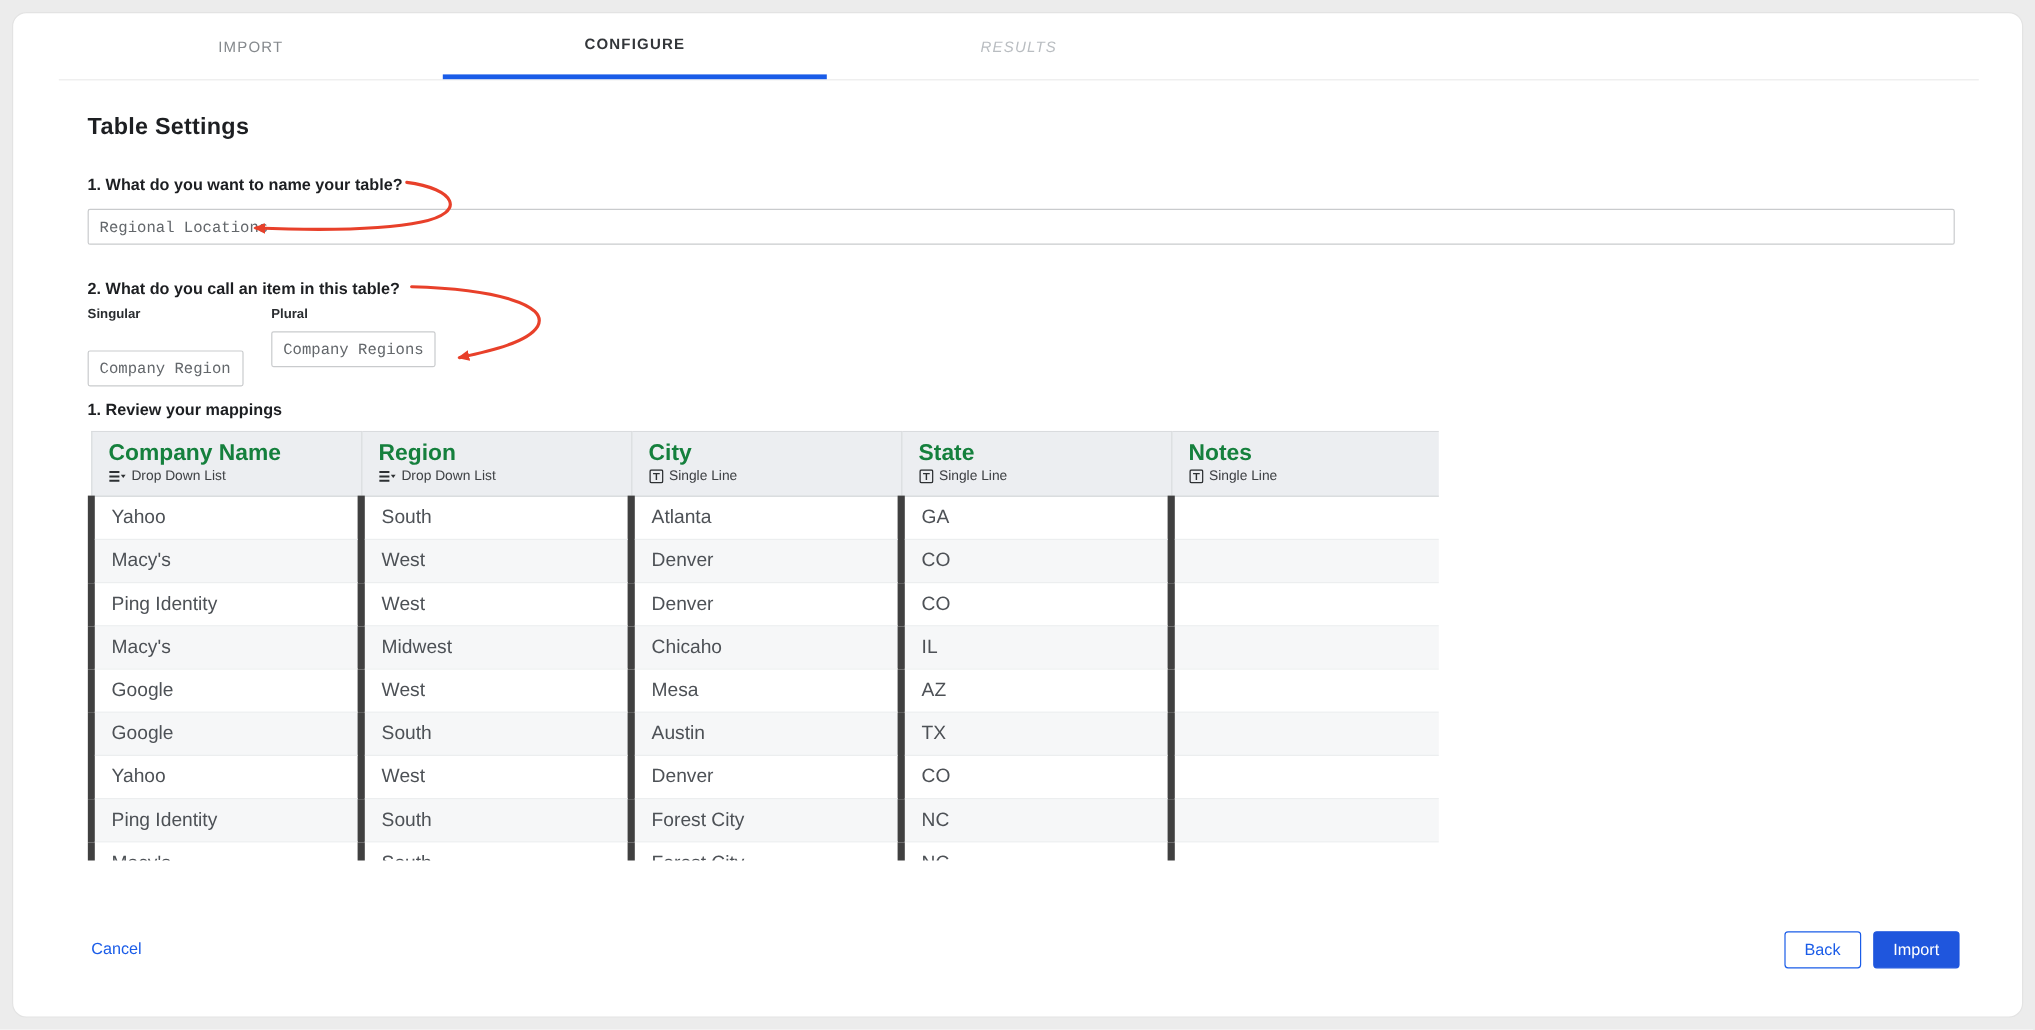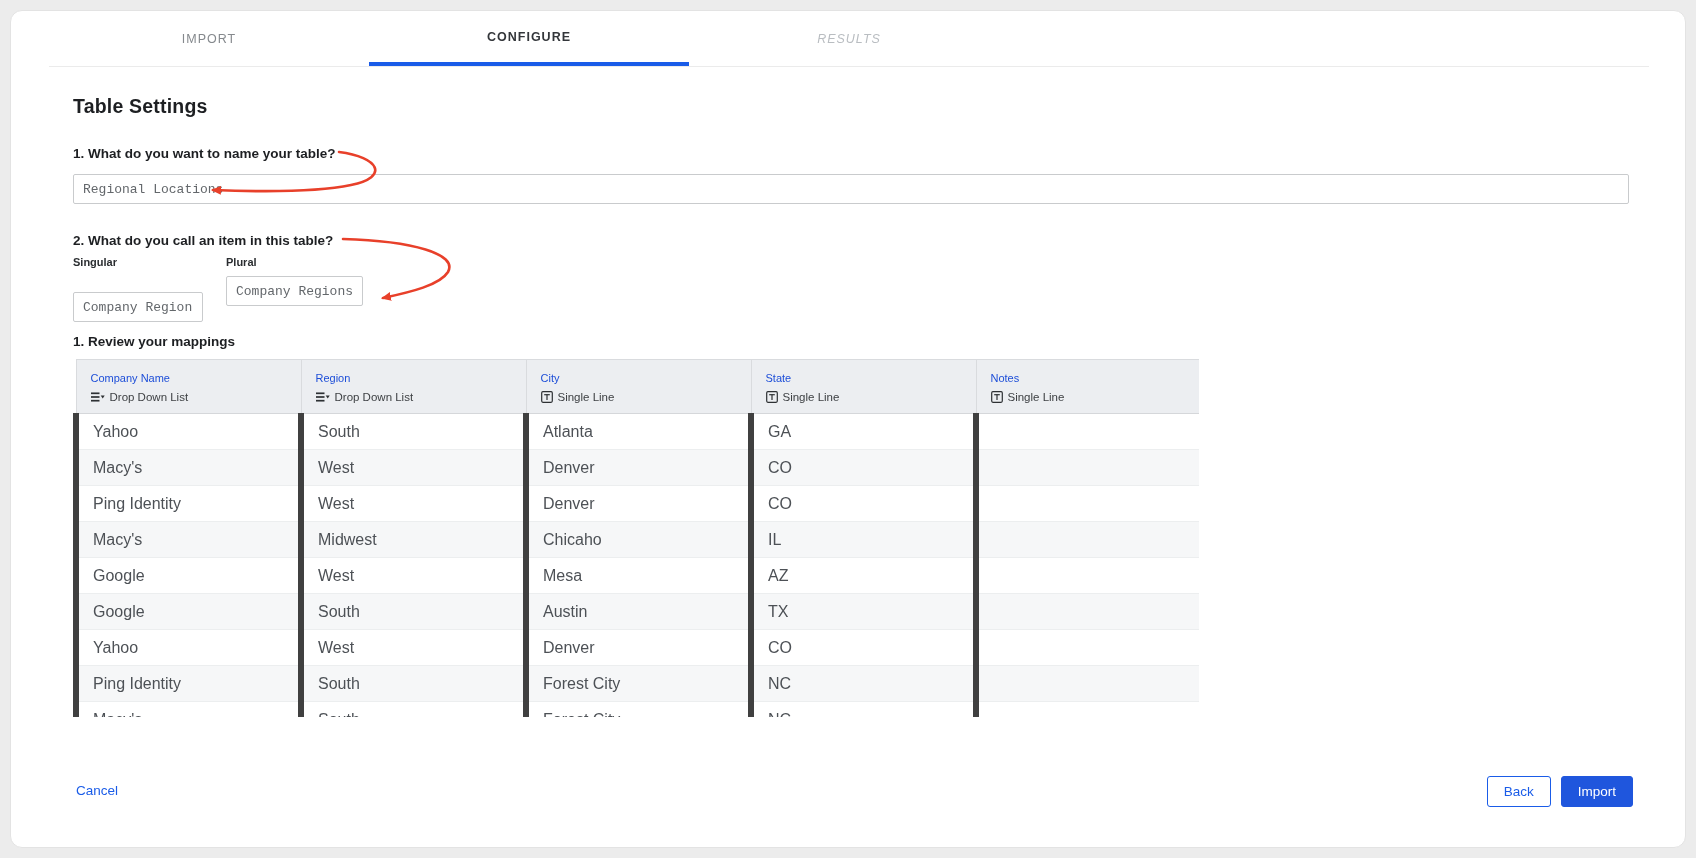--- a/index.html
+++ b/index.html
@@ -52,21 +52,21 @@
     position:absolute; left:62px; top:348px; width:1126px; height:358px;
     overflow:hidden;
   }
   table.mapping { border-collapse:collapse; width:1125px; table-layout:fixed; }
   table.mapping th, table.mapping td { width:225px; }
   table.mapping th {
     background:#eceef1; text-align:left; vertical-align:top;
     border:1px solid #d9dbde; border-bottom:1px solid #d5d7da;
     height:54px; padding:9px 8px 0 14px;
   }
-  .col-name { font-size:11px; font-weight:400; color:#1d4ed8; line-height:18px; }
+  .col-name { font-size:19px; font-weight:700; color:#15803d; line-height:18px; }
   .col-type { margin-top:4px; display:flex; align-items:center; gap:5px;
               font-size:11.5px; font-weight:400; color:#3e4144; }
   .col-type svg { display:block; }
   table.mapping td {
     height:36px; padding:0 8px 0 14px; font-size:16px; color:#4d5156;
     border-left:6px solid #404040; border-right:1px solid #e9ebed;
     border-bottom:1px solid #eceeef; background:#ffffff;
     white-space:nowrap; overflow:hidden;
   }
   table.mapping tbody tr:nth-child(even) td { background:#f6f7f8; }

